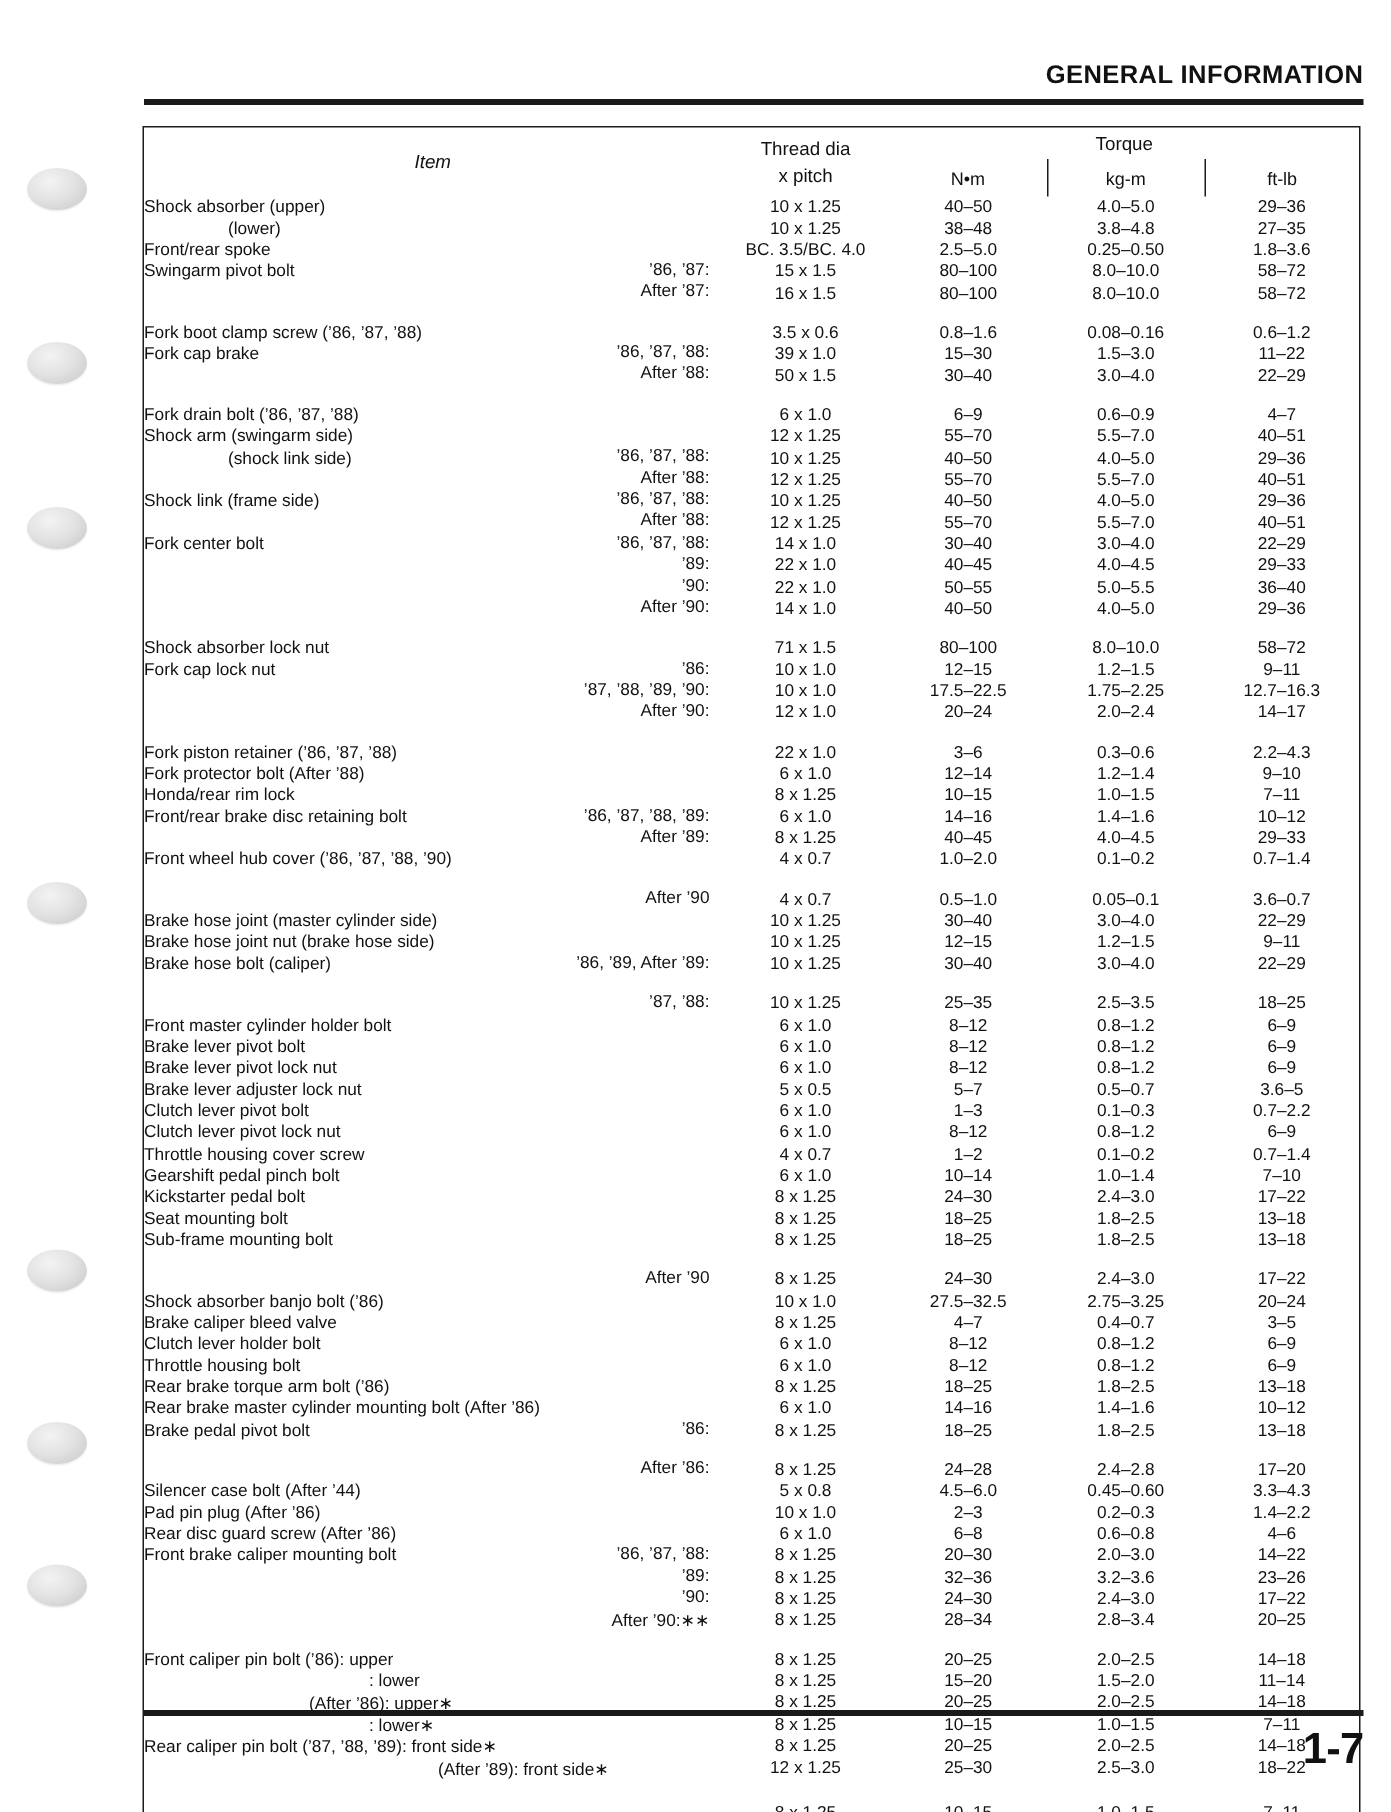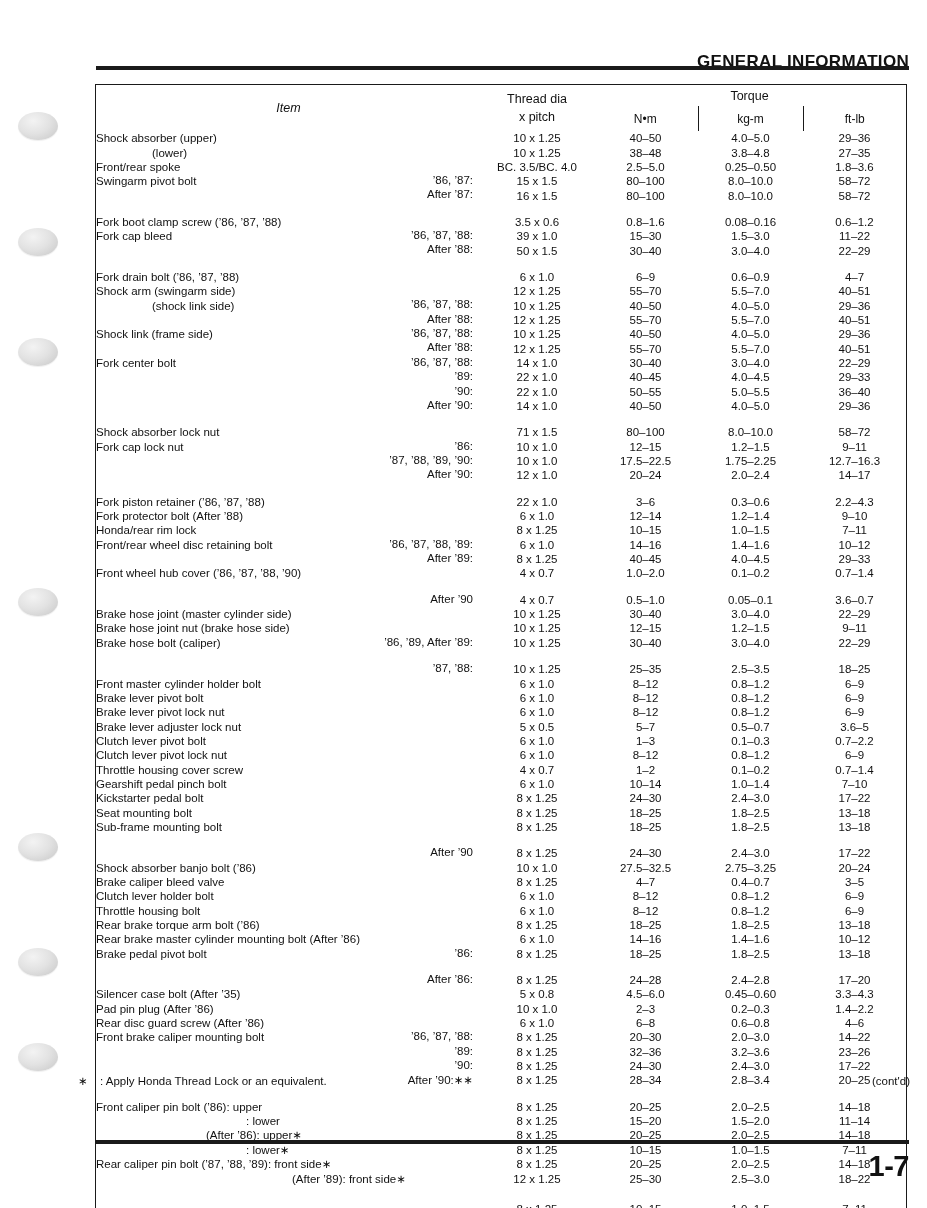--- a/index.html
+++ b/index.html
@@ -35,21 +35,20 @@
     top: 40px;
     text-align: right;
     padding-right: 18px;
   }
   .page-header .title {
     font-size: 17px;
     font-weight: bold;
     letter-spacing: 0.3px;
     color: #111;
     display: inline-block;
-    margin-top: 12px;
   }
   .header-rule {
     position: absolute;
     left: 96px;
     right: 18px;
     top: 66px;
     height: 4px;
     background: #1a1a1a;
   }
 
@@ -245,21 +244,21 @@
           <td class="c-ftlb">&nbsp;</td>
         </tr>
         <tr>
           <td class="c-item"><span class="lbl">Fork boot clamp screw (’86, ’87, ’88)</span></td>
           <td class="c-thread">3.5 x 0.6</td>
           <td class="c-nm">0.8–1.6</td>
           <td class="c-kgm">0.08–0.16</td>
           <td class="c-ftlb">0.6–1.2</td>
         </tr>
         <tr>
-          <td class="c-item"><span class="lbl">Fork cap bleed</span><span class="qual">’86, ’87, ’88:</span></td>
+          <td class="c-item"><span class="lbl">Fork cap brake</span><span class="qual">’86, ’87, ’88:</span></td>
           <td class="c-thread">39 x 1.0</td>
           <td class="c-nm">15–30</td>
           <td class="c-kgm">1.5–3.0</td>
           <td class="c-ftlb">11–22</td>
         </tr>
         <tr>
           <td class="c-item"><span class="lbl"></span><span class="qual">After ’88:</span></td>
           <td class="c-thread">50 x 1.5</td>
           <td class="c-nm">30–40</td>
           <td class="c-kgm">3.0–4.0</td>
@@ -399,21 +398,21 @@
           <td class="c-ftlb">9–10</td>
         </tr>
         <tr>
           <td class="c-item"><span class="lbl">Honda/rear rim lock</span></td>
           <td class="c-thread">8 x 1.25</td>
           <td class="c-nm">10–15</td>
           <td class="c-kgm">1.0–1.5</td>
           <td class="c-ftlb">7–11</td>
         </tr>
         <tr>
-          <td class="c-item"><span class="lbl">Front/rear wheel disc retaining bolt</span><span class="qual">’86, ’87, ’88, ’89:</span></td>
+          <td class="c-item"><span class="lbl">Front/rear brake disc retaining bolt</span><span class="qual">’86, ’87, ’88, ’89:</span></td>
           <td class="c-thread">6 x 1.0</td>
           <td class="c-nm">14–16</td>
           <td class="c-kgm">1.4–1.6</td>
           <td class="c-ftlb">10–12</td>
         </tr>
         <tr>
           <td class="c-item"><span class="lbl"></span><span class="qual">After ’89:</span></td>
           <td class="c-thread">8 x 1.25</td>
           <td class="c-nm">40–45</td>
           <td class="c-kgm">4.0–4.5</td>
@@ -623,21 +622,21 @@
           <td class="c-ftlb">&nbsp;</td>
         </tr>
         <tr>
           <td class="c-item"><span class="lbl"></span><span class="qual">After ’86:</span></td>
           <td class="c-thread">8 x 1.25</td>
           <td class="c-nm">24–28</td>
           <td class="c-kgm">2.4–2.8</td>
           <td class="c-ftlb">17–20</td>
         </tr>
         <tr>
-          <td class="c-item"><span class="lbl">Silencer case bolt (After ’35)</span></td>
+          <td class="c-item"><span class="lbl">Silencer case bolt (After ’44)</span></td>
           <td class="c-thread">5 x 0.8</td>
           <td class="c-nm">4.5–6.0</td>
           <td class="c-kgm">0.45–0.60</td>
           <td class="c-ftlb">3.3–4.3</td>
         </tr>
         <tr>
           <td class="c-item"><span class="lbl">Pad pin plug (After ’86)</span></td>
           <td class="c-thread">10 x 1.0</td>
           <td class="c-nm">2–3</td>
           <td class="c-kgm">0.2–0.3</td>
@@ -739,20 +738,16 @@
           <td class="c-thread">10 x 1.0</td>
           <td class="c-nm">15–20</td>
           <td class="c-kgm">1.5–2.0</td>
           <td class="c-ftlb">11–14</td>
         </tr>
       </tbody>
   </table>
 </div>
 
 <div class="notes">
-  <div class="line">
-    <span class="marker">∗</span><span>: Apply Honda Thread Lock or an equivalent.</span>
-    <span class="contd">(cont'd)</span>
-  </div>
 </div>
 
 <div class="footer-rule"></div>
 <div class="page-number">1-7</div>
 
 </body></html>

